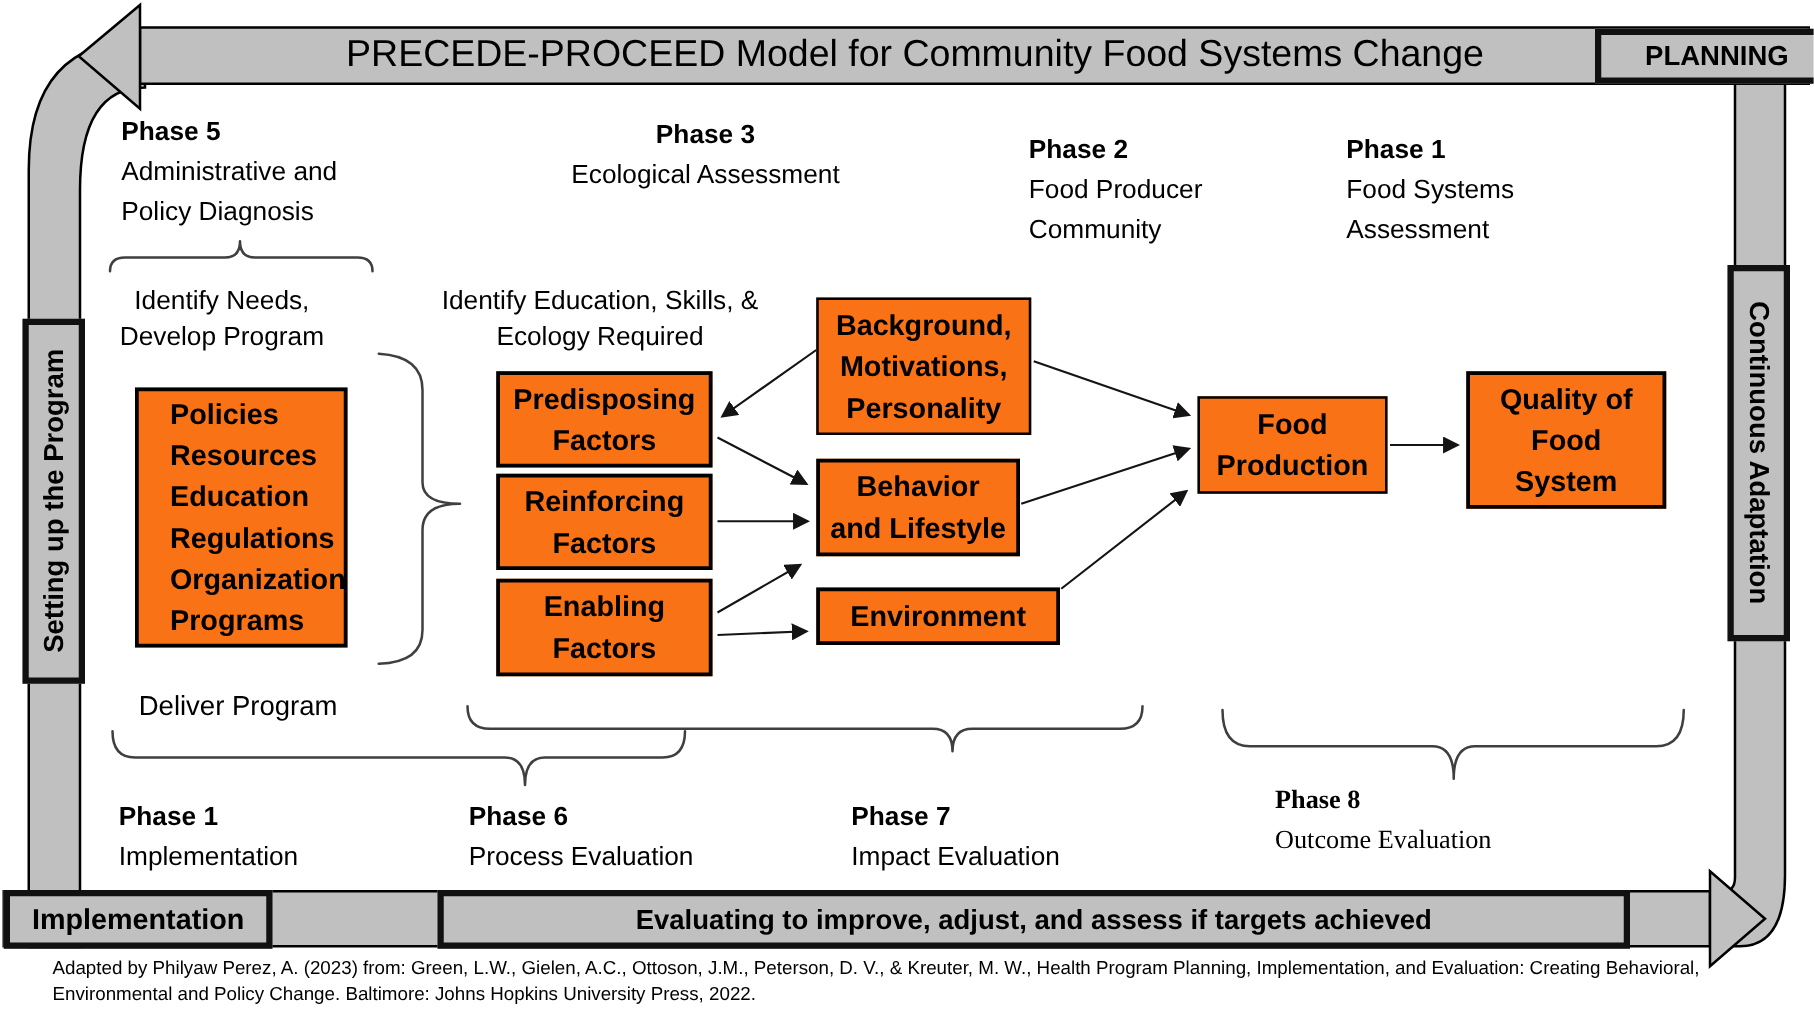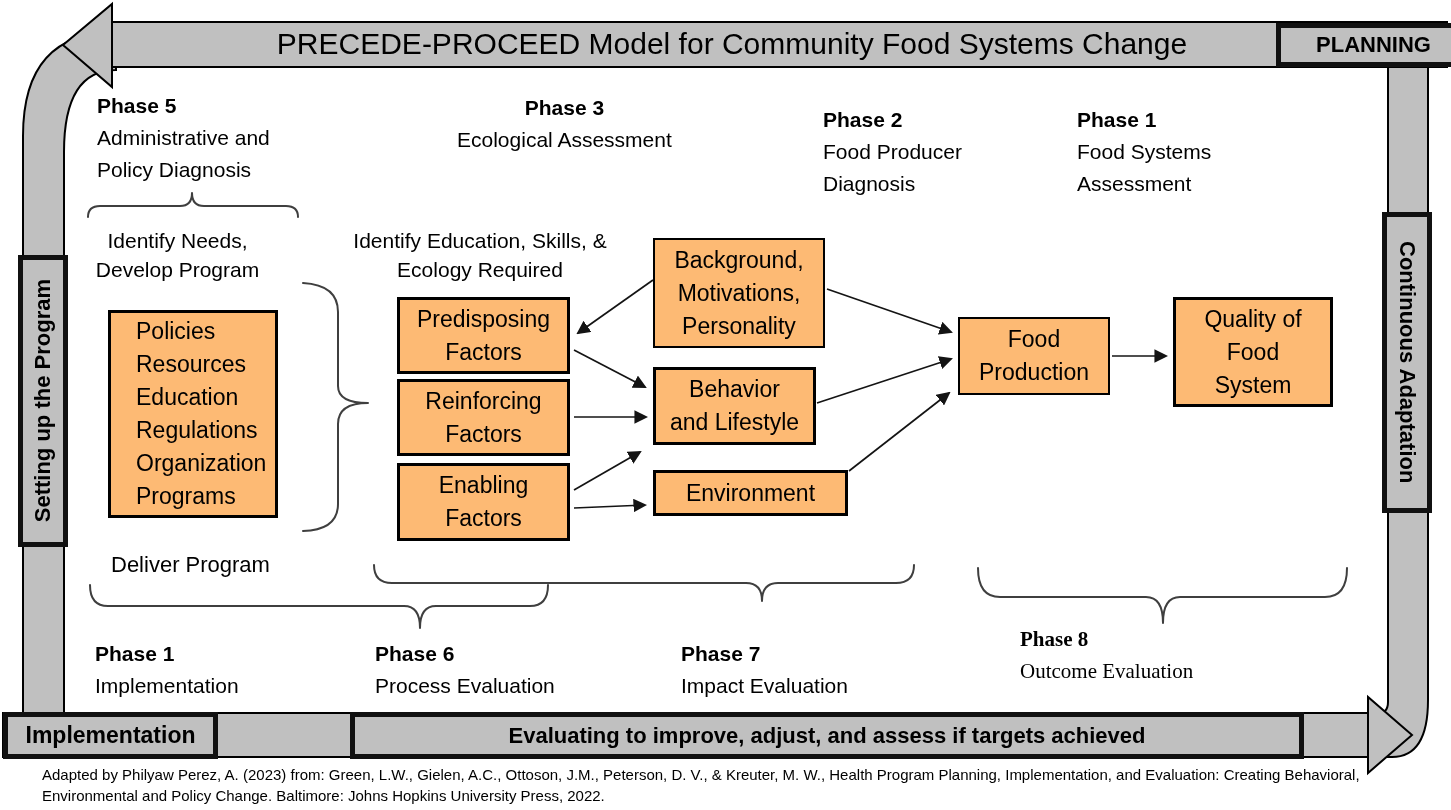--- a/index.html
+++ b/index.html
@@ -20,22 +20,22 @@
   
   .plaque{
     background:#c0c0c0;border:5px solid #111;display:flex;align-items:center;justify-content:center;
     font-weight:bold;
   }
   .plaque.vert-up span{writing-mode:vertical-rl;transform:rotate(180deg);}
   .plaque.vert-down span{writing-mode:vertical-rl;}
 
   
   .wbox{
-    background:#fdba74;border:3px solid #000;display:flex;align-items:center;justify-content:center;
-    text-align:center;font-size:23px;line-height:33px;
+    background:#f97316;border:3px solid #000;display:flex;align-items:center;justify-content:center;
+    text-align:center;font-size:23px;line-height:33px;font-weight:bold;
   }
   .wbox.thin{border-width:2px;}
   .wbox.left{align-items:flex-start;justify-content:center;flex-direction:column;text-align:left;padding-left:25px;}
 
   
   .phase .ph-title{font-weight:bold;}
   .phase div{font-size:21px;line-height:32px;}
 
   .note{font-size:21px;line-height:29px;text-align:center;}
   .attr{font-size:15px;line-height:21px;}
@@ -105,21 +105,21 @@
     <div>Administrative and</div>
     <div>Policy Diagnosis</div>
   </div>
   <div class="abs phase" style="left:457px;top:92px;text-align:center;">
     <div class="ph-title">Phase 3</div>
     <div>Ecological Assessment</div>
   </div>
   <div class="abs phase" style="left:823px;top:104px;">
     <div class="ph-title">Phase 2</div>
     <div>Food Producer</div>
-    <div>Diagnosis</div>
+    <div>Community</div>
   </div>
   <div class="abs phase" style="left:1077px;top:104px;">
     <div class="ph-title">Phase 1</div>
     <div>Food Systems</div>
     <div>Assessment</div>
   </div>
 
   <div class="abs note" style="left:70px;top:226px;width:215px;">Identify Needs,
 Develop Program</div>
   <div class="abs note" style="left:352px;top:226px;width:256px;">Identify Education, Skills,

